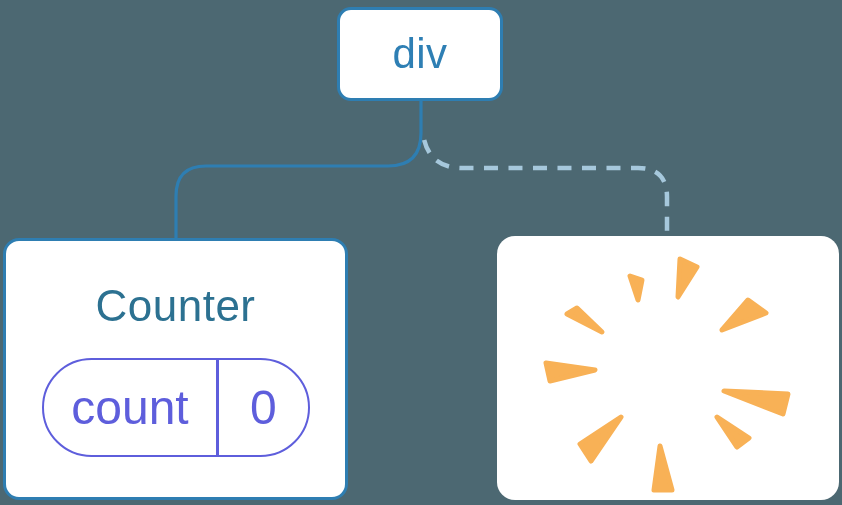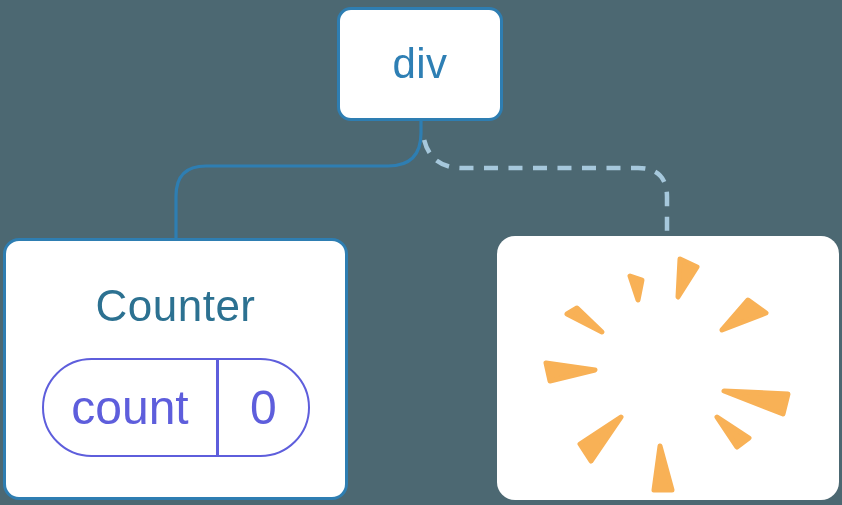--- a/index.html
+++ b/index.html
@@ -28,21 +28,21 @@
   .connectors{
     position:absolute;left:0;top:0;width:842px;height:505px;
     z-index:1;
   }
   .node{
     position:absolute;
     background:var(--c-node-bg);
     z-index:2;
   }
   .node.root{
-    left:337px;top:7px;width:166px;height:114px;
+    left:337px;top:7px;width:166px;height:94px;
     border:3px solid var(--c-node-border);
     border-radius:14px;
     display:flex;align-items:center;justify-content:center;
   }
   .root-label{
     font-size:42px;font-weight:500;
     color:var(--c-root-label);
     letter-spacing:0.5px;
   }
   .node.counter{

